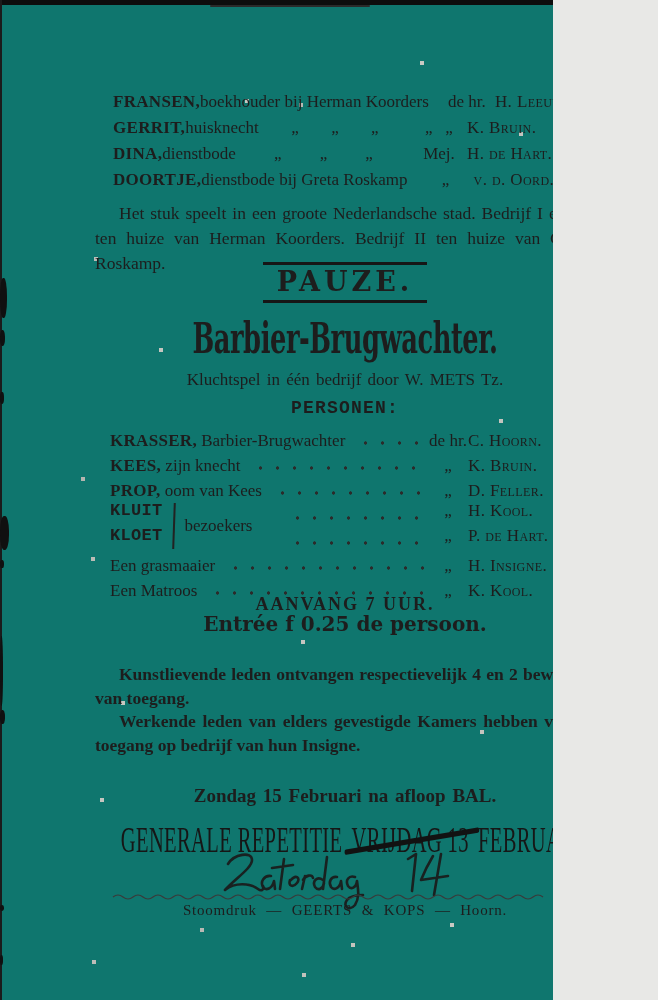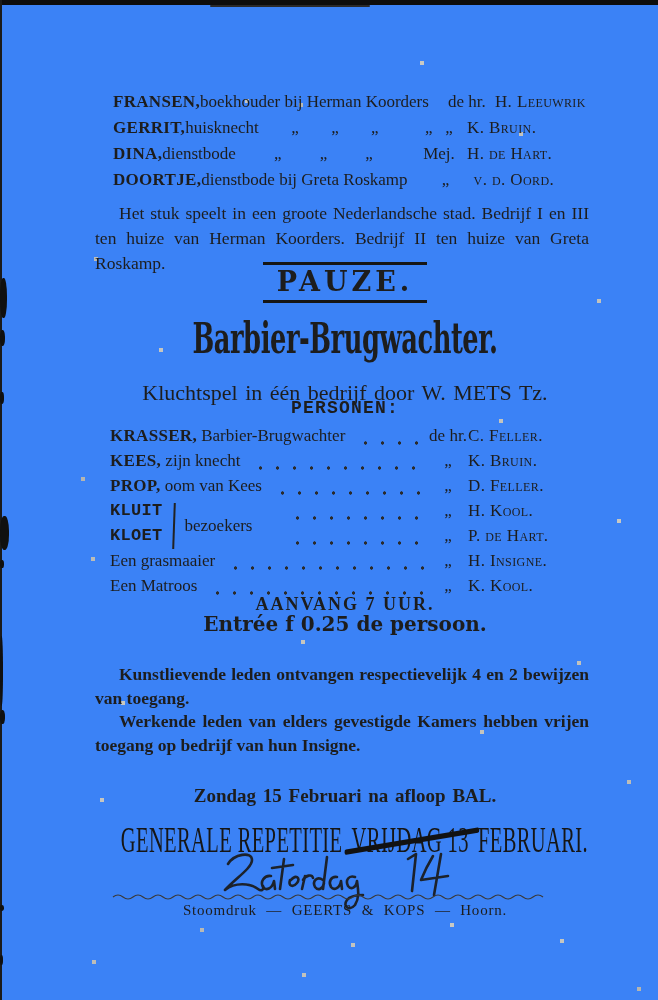--- a/index.html
+++ b/index.html
@@ -1,16 +1,16 @@
 <!DOCTYPE html>
 <html><head>
 <meta charset="utf-8">
 <style>
   html,body{margin:0;padding:0;background:#e8e8e6;}
-  .page{position:relative;width:658px;height:1000px;background:#3b82f6;overflow:hidden;
+  .page{position:relative;width:553px;height:1000px;background:#0f766e;overflow:hidden;
         font-family:"Liberation Serif",serif;color:#1d1d1d;}
   .abs{position:absolute;}
 
   
   .edge-top{top:0;left:0;width:658px;height:5px;background:#0d0d0d;}
   .edge-top2{top:5px;left:210px;width:160px;height:2px;background:#2a2a2a;border-radius:2px;}
   .edge-left{top:0;left:0;width:2px;height:1000px;background:#1b1b1b;}
   .blob{position:absolute;background:#101010;border-radius:45%;}
   .specks{top:0;left:0;width:2px;height:2px;background:transparent;
     box-shadow:300px 104px 0 1px #b9b9b4, 520px 133px 0 1px #c4c4bf, 246px 100px 0 1px #c9c9c3,
@@ -36,26 +36,26 @@
 
   
   .center-block{left:50px;width:590px;text-align:center;}
   .pauze-wrap{top:262px;}
   .pauze{display:inline-block;border-top:3px solid #161616;border-bottom:3px solid #161616;
          padding:1px 14px 3px;font-family:"DejaVu Serif",serif;font-weight:bold;
          font-size:27px;letter-spacing:4px;}
 
   .title{top:314px;font-family:"DejaVu Serif",serif;font-weight:bold;font-size:28px;
          letter-spacing:-.5px;transform:scale(.92,1.5);transform-origin:50% 0;}
-  .subtitle{top:380px;font-size:22px;word-spacing:2px;}
+  .subtitle{top:370px;font-size:17px;word-spacing:2px;}
   .pers-head{top:398px;font-size:18px;font-weight:bold;letter-spacing:1.2px;font-family:Liberation Mono, monospace;}
 
   
   .personen{left:110px;top:426px;width:478px;font-size:17px;}
-  .pers-row{display:flex;align-items:flex-start;height:25px;white-space:nowrap;}
+  .pers-row{display:flex;align-items:flex-end;height:25px;white-space:nowrap;}
   .leader{flex:1 1 auto;align-self:flex-end;height:6px;margin:0 4px 5px 10px;min-width:14px;
     background-image:radial-gradient(circle,#2b2b2b 1.4px,transparent 1.9px);
     background-size:17px 6px;background-repeat:repeat-x;background-position:2px center;}
   .prefix2{flex:0 0 40px;text-align:center;}
   .actor2{flex:0 0 120px;font-variant:small-caps;letter-spacing:.4px;}
   .pg{display:flex;align-items:center;height:50px;}
   .pg-names div{height:25px;font-weight:bold;letter-spacing:.3px;font-family:Liberation Mono, monospace;}
   .pg-brace{width:8px;height:46px;border-right:2px solid #222;transform:skewX(-2deg);
             margin:0 10px 0 2px;}
   .pg-label{width:92px;}
@@ -150,21 +150,21 @@
 
   <div class="abs center-block title">Barbier-Brugwachter.</div>
   <div class="abs center-block subtitle">Kluchtspel in één bedrijf door W. METS Tz.</div>
   <div class="abs center-block pers-head">PERSONEN:</div>
 
   <div class="abs personen">
     <div class="pers-row">
       <span><span class="rname">KRASSER,</span><span> Barbier-Brugwachter</span></span>
       <span class="leader"></span>
       <span class="prefix2">de hr.</span>
-      <span class="actor2">C. Feller.</span>
+      <span class="actor2">C. Hoorn.</span>
     </div>
     <div class="pers-row">
       <span><span class="rname">KEES,</span><span> zijn knecht</span></span>
       <span class="leader"></span>
       <span class="prefix2">„</span>
       <span class="actor2">K. Bruin.</span>
     </div>
     <div class="pers-row">
       <span><span class="rname">PROP,</span><span> oom van Kees</span></span>
       <span class="leader"></span>

